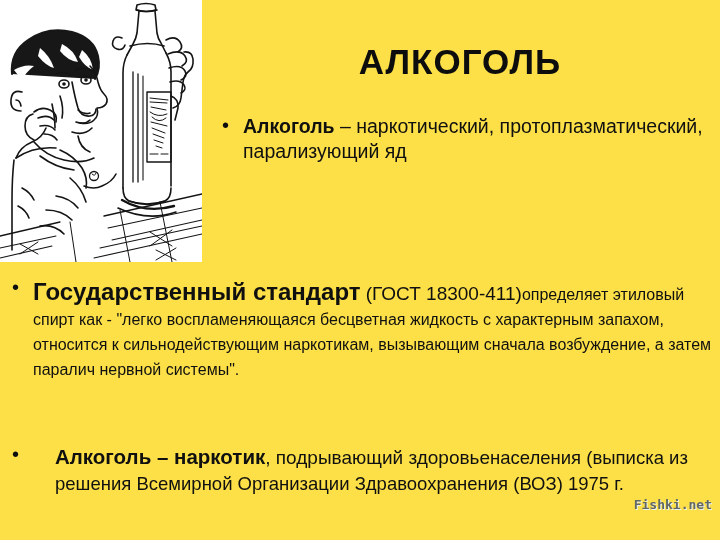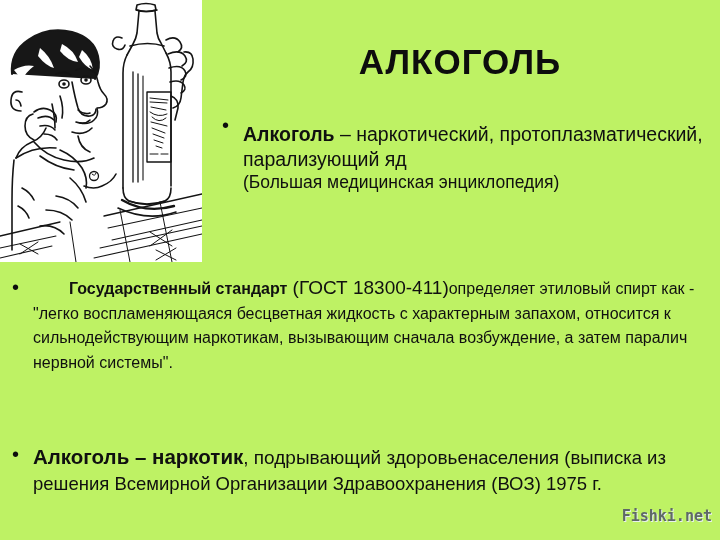--- a/index.html
+++ b/index.html
@@ -5,21 +5,21 @@
   html, body {
     margin: 0;
     padding: 0;
     background: #ffffff;
   }
   #slide {
     position: relative;
     width: 720px;
     height: 540px;
     overflow: hidden;
-    background: #bef264;
+    background: #fde047;
     font-family: "Liberation Sans", sans-serif;
     color: #101010;
     -webkit-font-smoothing: none;
   }
 
   
   #illustration {
     position: absolute;
     left: 0;
     top: 0;
@@ -66,21 +66,20 @@
 
   
   #block-intro {
     left: 222px;
     top: 114px;
     width: 492px;
   }
   #block-intro .bullet-body {
     font-size: 19.5px;
     line-height: 1.26;
-    margin-top: 8px;
   }
   #block-intro .lead { font-weight: bold; }
   #block-intro .source {
     font-size: 17.5px;
     line-height: 1.25;
     display: block;
     margin-top: 1px;
   }
 
   
@@ -88,52 +87,52 @@
     left: 12px;
     top: 276px;
     width: 700px;
   }
   #block-gost .bullet-body {
     font-size: 19px;
     line-height: 1.3;
   }
   #block-gost .lead {
     font-weight: bold;
-    font-size: 16px;
-    margin-left: 36px;
+    font-size: 24px;
   }
   #block-gost .body-text {
     font-size: 16px;
   }
 
   
   #block-who {
     left: 12px;
     top: 443px;
     width: 700px;
   }
   #block-who .bullet-body {
     font-size: 19px;
     line-height: 1.36;
+    margin-left: 22px;
   }
   #block-who .lead {
     font-weight: bold;
     font-size: 20.5px;
   }
   #block-who .body-text {
     font-size: 18.5px;
   }
 
   
   #watermark {
     position: absolute;
     right: 8px;
-    bottom: 15px;
+    bottom: 28px;
     font-family: "DejaVu Sans Mono", monospace;
-    font-size: 15px;
+    font-size: 13px;
     font-weight: bold;
     letter-spacing: 0px;
     color: #5a6268;
     text-shadow: 1px 1px 0 #e9f3f5;
     opacity: 0.95;
   }
 </style>
 </head>
 <body>
 
@@ -268,21 +267,21 @@
         <path d="M118 208 q30 14 58 4" stroke-width="1.6"></path>
       </g>
     </svg>
   </div>
 
   <div id="title">АЛКОГОЛЬ</div>
 
   <div class="bullet-block" id="block-intro">
     <div class="bullet-row">
       <span class="bullet-dot">•</span>
-      <span class="bullet-body"><span class="lead">Алкоголь</span><span class="rest"> – наркотический, протоплазматический, парализующий яд</span><span class="source">(Большая медицинская энциклопедия)</span></span>
+      <span class="bullet-body"><span class="lead">Алкоголь</span><span class="rest"> – наркотический, протоплазматический, парализующий яд</span></span>
     </div>
   </div>
 
   <div class="bullet-block" id="block-gost">
     <div class="bullet-row">
       <span class="bullet-dot">•</span>
       <span class="bullet-body"><span class="lead">Государственный стандарт</span><span class="rest"> (ГОСТ 18300-411)</span><span class="body-text">определяет этиловый спирт как - "легко воспламеняющаяся бесцветная жидкость с характерным запахом, относится к сильнодействующим наркотикам, вызывающим сначала возбуждение, а затем паралич нервной системы".</span></span>
     </div>
   </div>
 

